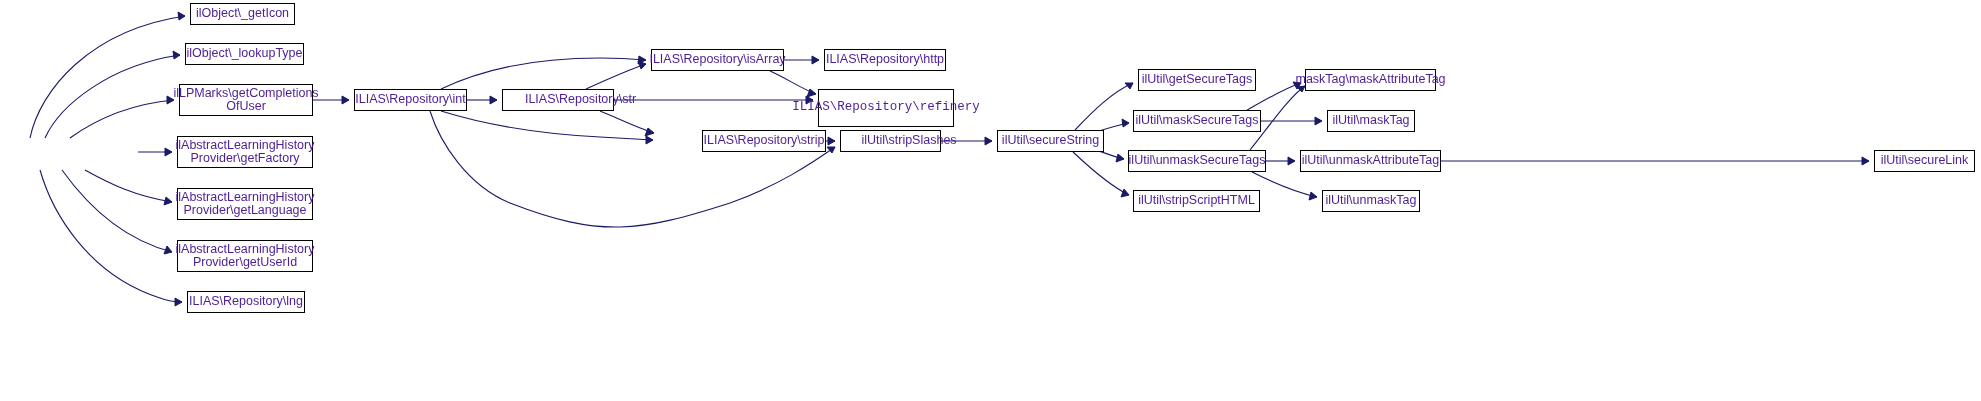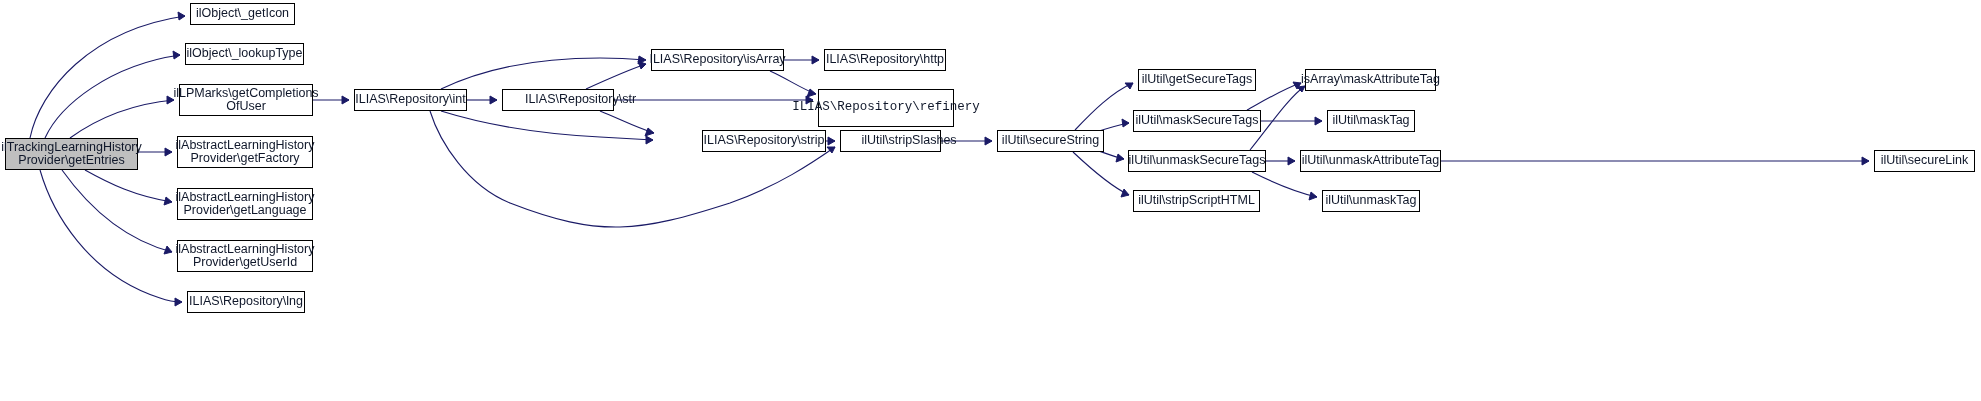--- a/index.html
+++ b/index.html
@@ -13,21 +13,21 @@
     height: 401px;
     background: #ffffff;
     font-family: "Liberation Sans", sans-serif;
     overflow: hidden;
   }
   .node {
     position: absolute;
     box-sizing: border-box;
     border: 1px solid #000000;
     background: #ffffff;
-    color: #0f172a;
+    color: #4c1d95;
     font-size: 12.5px;
     line-height: 13.5px;
     display: flex;
     align-items: center;
     justify-content: center;
     text-align: center;
     padding: 0 3px;
     white-space: pre-line;
     letter-spacing: 0px;
   }
@@ -141,22 +141,20 @@
     <path d="M 1266 161 L 1295 161"></path>
     <polygon points="1295,161 1288,157 1288,165"></polygon>
 
     <path d="M 1252 172 C 1272 182 1295 192 1317 197"></path>
     <polygon points="1317,197 1311,192 1309,200"></polygon>
 
     <path d="M 1441 161 L 1869 161"></path>
     <polygon points="1869,161 1862,157 1862,165"></polygon>
   </svg>
 
-  <div class="node root" style="left:5px; top:138px; width:133px; height:32px;">ilTrackingLearningHistory
-Provider\getEntries</div>
   <div class="node" style="left:190px; top:3px; width:105px; height:22px;">ilObject\_getIcon</div>
   <div class="node" style="left:185px; top:43px; width:119px; height:22px;">ilObject\_lookupType</div>
   <div class="node" style="left:179px; top:84px; width:134px; height:32px;">ilLPMarks\getCompletions
 OfUser</div>
   <div class="node" style="left:177px; top:136px; width:136px; height:32px;">ilAbstractLearningHistory
 Provider\getFactory</div>
   <div class="node" style="left:177px; top:188px; width:136px; height:32px;">ilAbstractLearningHistory
 Provider\getLanguage</div>
   <div class="node" style="left:177px; top:240px; width:136px; height:32px;">ilAbstractLearningHistory
 Provider\getUserId</div>
@@ -166,18 +164,18 @@
   <div class="node" style="left:651px; top:49px; width:133px; height:22px;">ILIAS\Repository\isArray</div>
   <div class="node" style="left:658px; top:130px; width:124px; height:22px;margin-left:44px;">ILIAS\Repository\strip</div>
   <div class="node" style="left:824px; top:49px; width:122px; height:22px;">ILIAS\Repository\http</div>
   <div class="node" style="left:818px; top:89px; width:136px; height:38px;font-family:Liberation Mono, monospace;">ILIAS\Repository\refinery</div>
   <div class="node" style="left:840px; top:130px; width:101px; height:22px;padding-left:40px;">ilUtil\stripSlashes</div>
   <div class="node" style="left:997px; top:130px; width:107px; height:22px;">ilUtil\secureString</div>
   <div class="node" style="left:1138px; top:69px; width:118px; height:22px;">ilUtil\getSecureTags</div>
   <div class="node" style="left:1133px; top:110px; width:128px; height:22px;">ilUtil\maskSecureTags</div>
   <div class="node" style="left:1128px; top:150px; width:138px; height:22px;">ilUtil\unmaskSecureTags</div>
   <div class="node" style="left:1133px; top:190px; width:127px; height:22px;">ilUtil\stripScriptHTML</div>
-  <div class="node" style="left:1305px; top:69px; width:131px; height:22px;">isArray\maskAttributeTag</div>
+  <div class="node" style="left:1305px; top:69px; width:131px; height:22px;">maskTag\maskAttributeTag</div>
   <div class="node" style="left:1327px; top:110px; width:88px; height:22px;">ilUtil\maskTag</div>
   <div class="node" style="left:1300px; top:150px; width:141px; height:22px;">ilUtil\unmaskAttributeTag</div>
   <div class="node" style="left:1322px; top:190px; width:98px; height:22px;">ilUtil\unmaskTag</div>
   <div class="node" style="left:1874px; top:150px; width:101px; height:22px;">ilUtil\secureLink</div>
 </div>
 
 </body></html>

